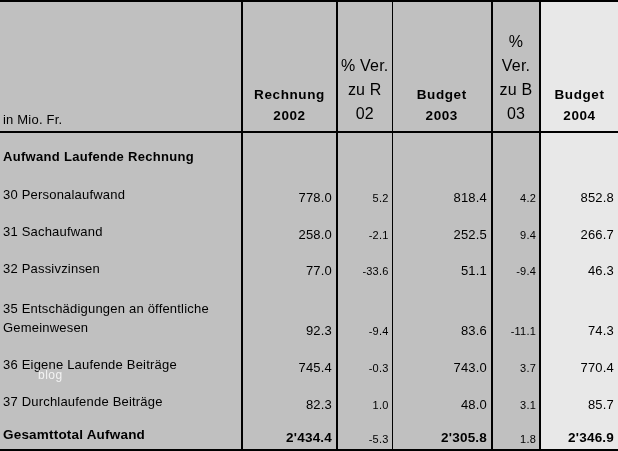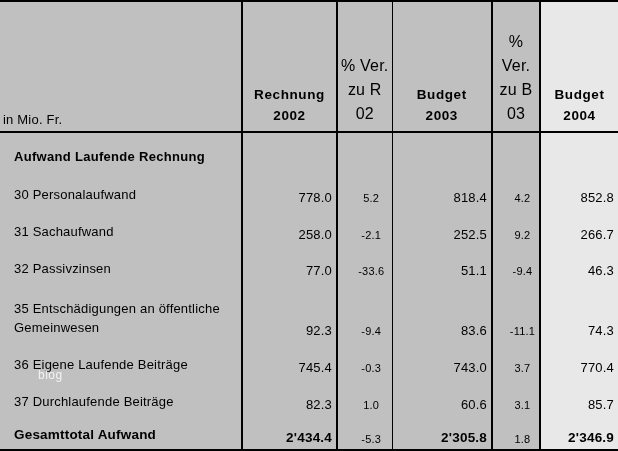--- a/index.html
+++ b/index.html
@@ -38,30 +38,30 @@
     white-space:pre-line;line-height:1.55;
   }
   .pct-head{
     font-size:16px;letter-spacing:0.2px;
     text-align:center;padding:0 0 5px 0;
     white-space:pre-line;line-height:1.5;
   }
   
   .lbl{
     font-size:13px;letter-spacing:0.2px;
-    padding:0 2px 7px 14px;
+    padding:0 2px 7px 3px;
     white-space:pre-line;line-height:1.45;margin-top:21px;
   }
   .num{
     font-size:13px;letter-spacing:0.2px;
     text-align:right;padding:0 4px 7px 0;
   }
   .pct{
     font-size:11px;letter-spacing:0.2px;
-    text-align:center;padding:0 3px 8px 16px;margin-left:20px;
+    text-align:right;padding:0 3px 8px 16px;margin-left:20px;
   }
   tr.section .lbl{font-weight:bold;font-size:13px;padding-bottom:8px;letter-spacing:0.3px;}
   tr.total .lbl, tr.total .num{font-weight:bold;font-size:13.5px;}
   tr.total td{padding-bottom:4px;}
   
   tr.hrow{height:51px;}
   tr.section{height:34px;}
   tr.single{height:29px;}
   tr.double{height:47px;}
   tr.total{height:22px;}
@@ -116,21 +116,21 @@
       <td class="c3 num">818.4</td>
       <td class="c4 pct">4.2</td>
       <td class="c5 num">852.8</td>
     </tr>
 
     <tr class="single">
       <td class="c0 lbl">31 Sachaufwand</td>
       <td class="c1 num">258.0</td>
       <td class="c2 pct">-2.1</td>
       <td class="c3 num">252.5</td>
-      <td class="c4 pct">9.2</td>
+      <td class="c4 pct">9.4</td>
       <td class="c5 num">266.7</td>
     </tr>
 
     <tr class="single">
       <td class="c0 lbl">32 Passivzinsen</td>
       <td class="c1 num">77.0</td>
       <td class="c2 pct">-33.6</td>
       <td class="c3 num">51.1</td>
       <td class="c4 pct">-9.4</td>
       <td class="c5 num">46.3</td>
@@ -154,21 +154,21 @@
       <td class="c2 pct">-0.3</td>
       <td class="c3 num">743.0</td>
       <td class="c4 pct">3.7</td>
       <td class="c5 num">770.4</td>
     </tr>
 
     <tr class="single">
       <td class="c0 lbl">37 Durchlaufende Beiträge</td>
       <td class="c1 num">82.3</td>
       <td class="c2 pct">1.0</td>
-      <td class="c3 num">60.6</td>
+      <td class="c3 num">48.0</td>
       <td class="c4 pct">3.1</td>
       <td class="c5 num">85.7</td>
     </tr>
 
 
 
     <tr class="total">
       <td class="c0 lbl">Gesamttotal Aufwand</td>
       <td class="c1 num">2'434.4</td>
       <td class="c2 pct">-5.3</td>

